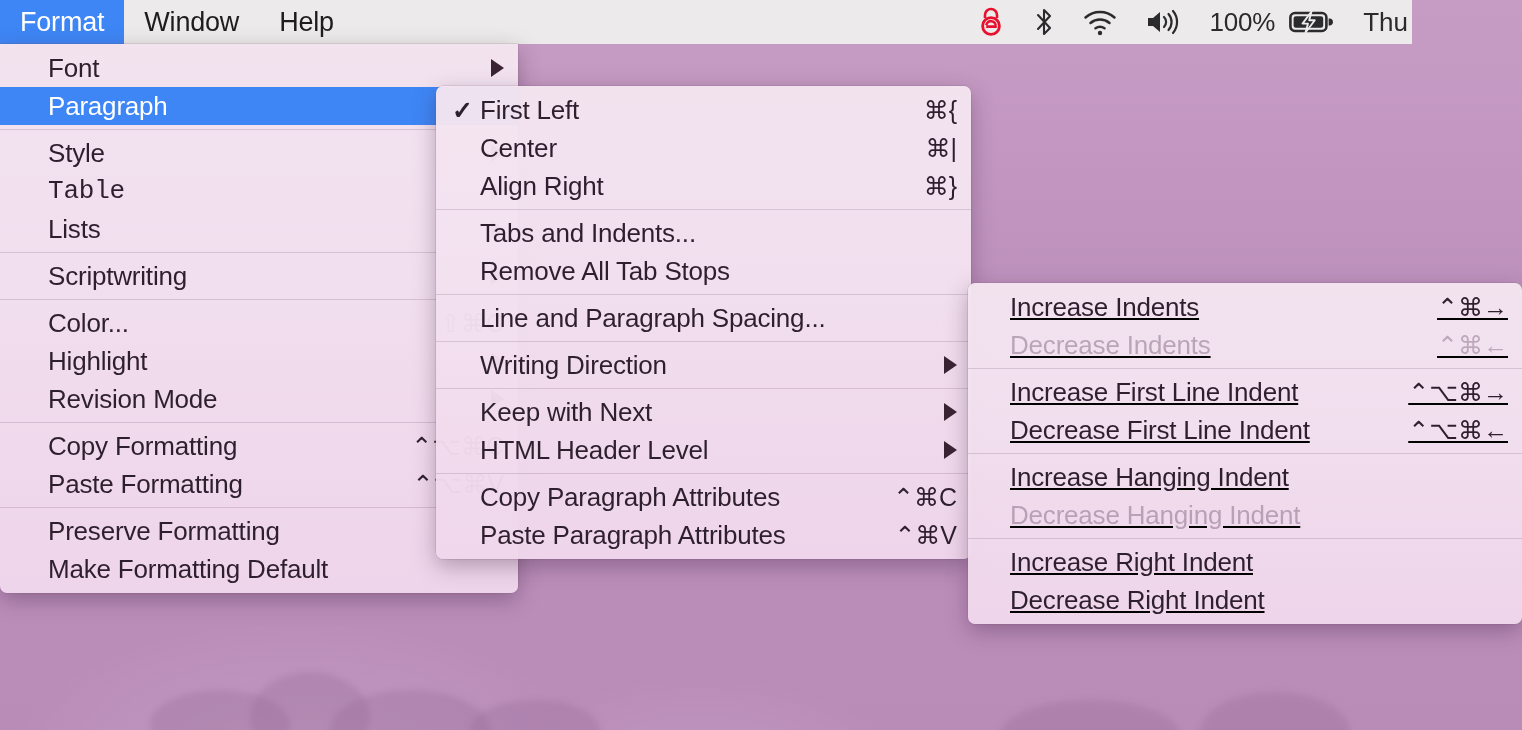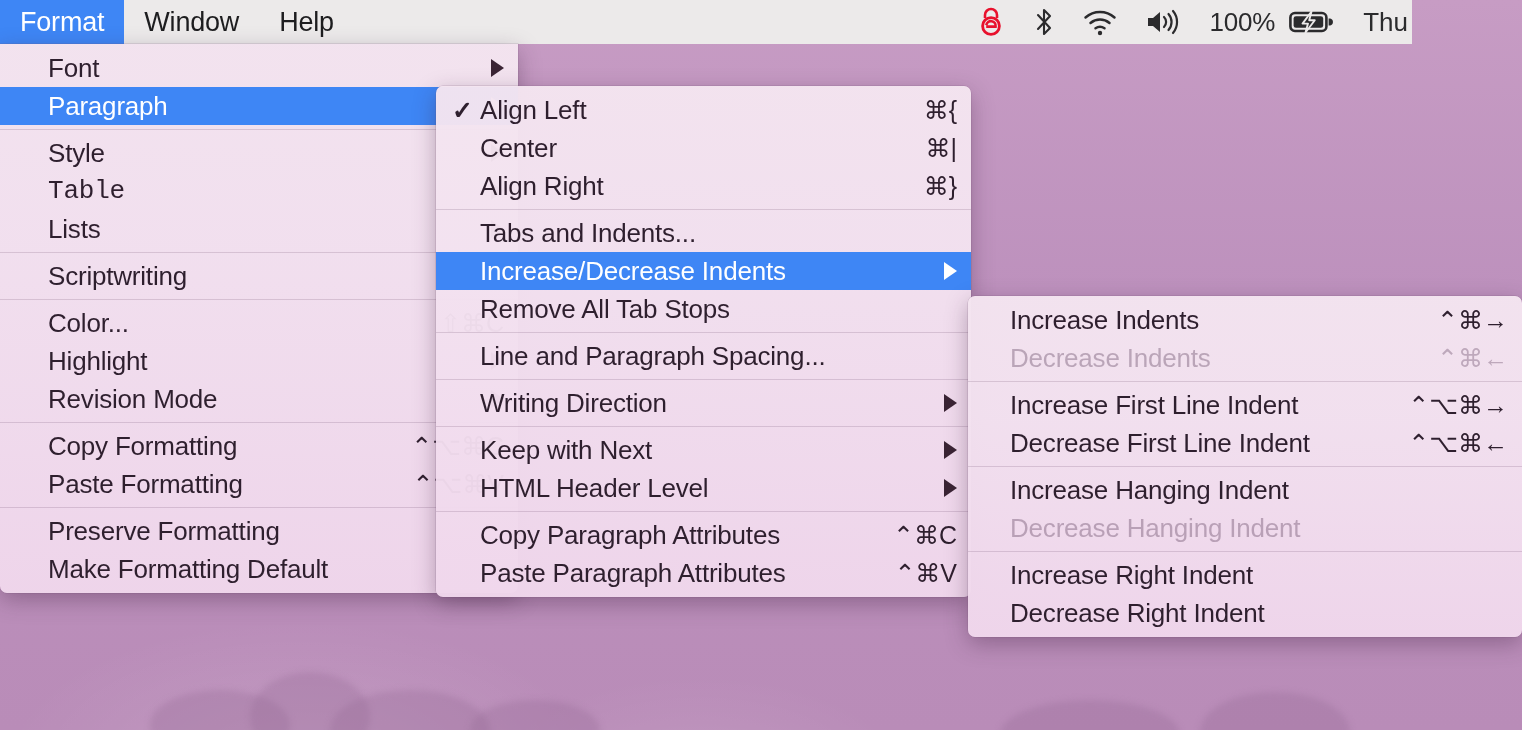--- a/index.html
+++ b/index.html
@@ -110,21 +110,21 @@
 
   .sep {
     height: 1px;
     margin: 4px 0 4px 0;
     background: rgba(120,85,120,0.22);
   }
 
   
   #menu-format    { left: 0px;   top: 44px;  width: 518px; }
   #menu-paragraph { left: 436px; top: 86px;  width: 535px; }
-  #menu-indents   { left: 968px; top: 296px; width: 554px; }
+  #menu-indents   { left: 968px; top: 283px; width: 554px; text-decoration: underline; }
 
   #menu-format .mrow    { padding-left: 48px; }
   #menu-paragraph .mrow { padding-left: 44px; }
   #menu-indents .mrow   { padding-left: 42px; }
 </style>
 </head>
 <body>
 
 <div id="desktop">
 
@@ -264,43 +264,38 @@
       </div>
       <div class="mrow">
         <span class="label">Make Formatting Default</span>
         <span class="gap"></span>
       </div>
     </div>
 
   <div class="menu" id="menu-paragraph">
       <div class="mrow">
         <span class="check">✓</span>
-        <span class="label">Align Left</span>
+        <span class="label">First Left</span>
         <span class="gap"></span>
         <span class="shortcut">⌘{</span>
       </div>
       <div class="mrow">
         <span class="label">Center</span>
         <span class="gap"></span>
         <span class="shortcut">⌘|</span>
       </div>
       <div class="mrow">
         <span class="label">Align Right</span>
         <span class="gap"></span>
         <span class="shortcut">⌘}</span>
       </div>
       <div class="sep"></div>
       <div class="mrow">
         <span class="label">Tabs and Indents...</span>
         <span class="gap"></span>
-      </div>
-      <div class="mrow sel" style="padding-right: 42px;">
-        <span class="label">Increase/Decrease Indents</span>
-        <span class="gap"></span>
-        <span class="arrow"></span>
       </div>
       <div class="mrow">
         <span class="label">Remove All Tab Stops</span>
         <span class="gap"></span>
       </div>
       <div class="sep"></div>
       <div class="mrow">
         <span class="label">Line and Paragraph Spacing...</span>
         <span class="gap"></span>
       </div>

